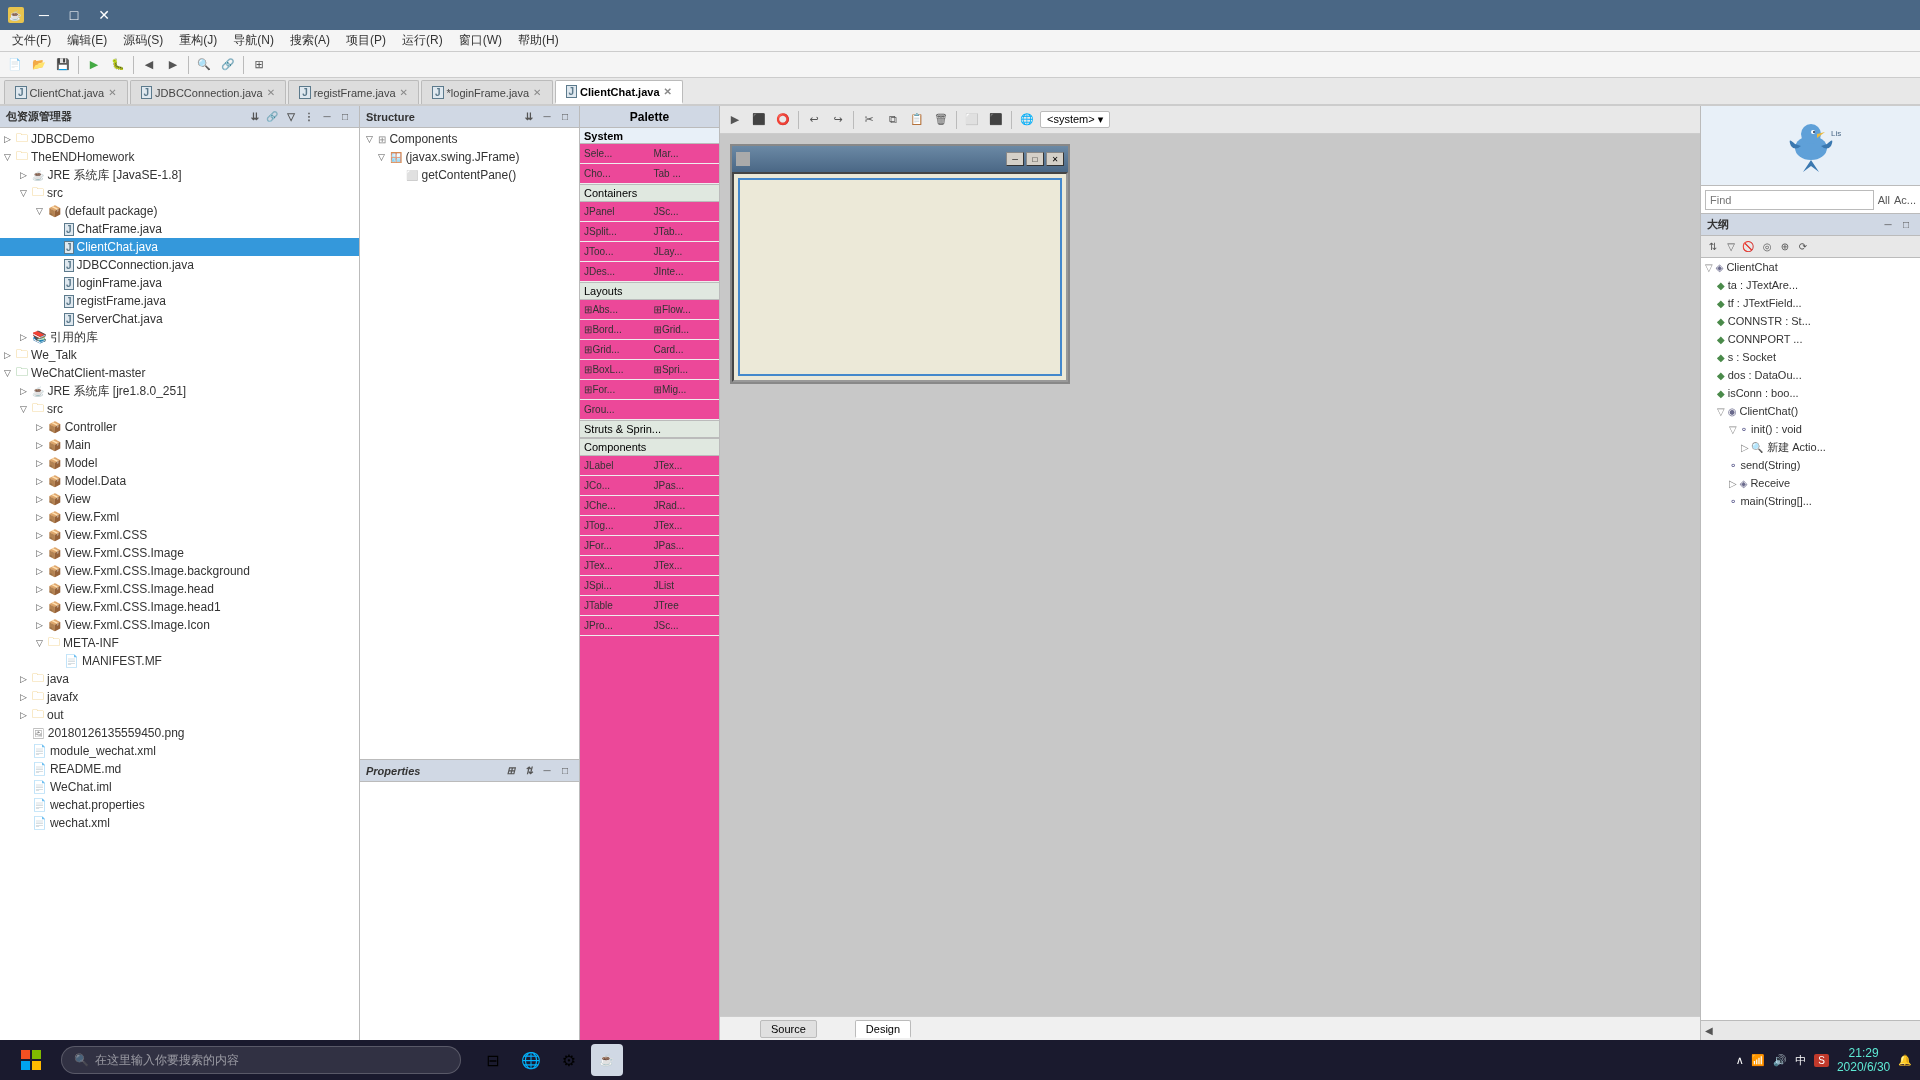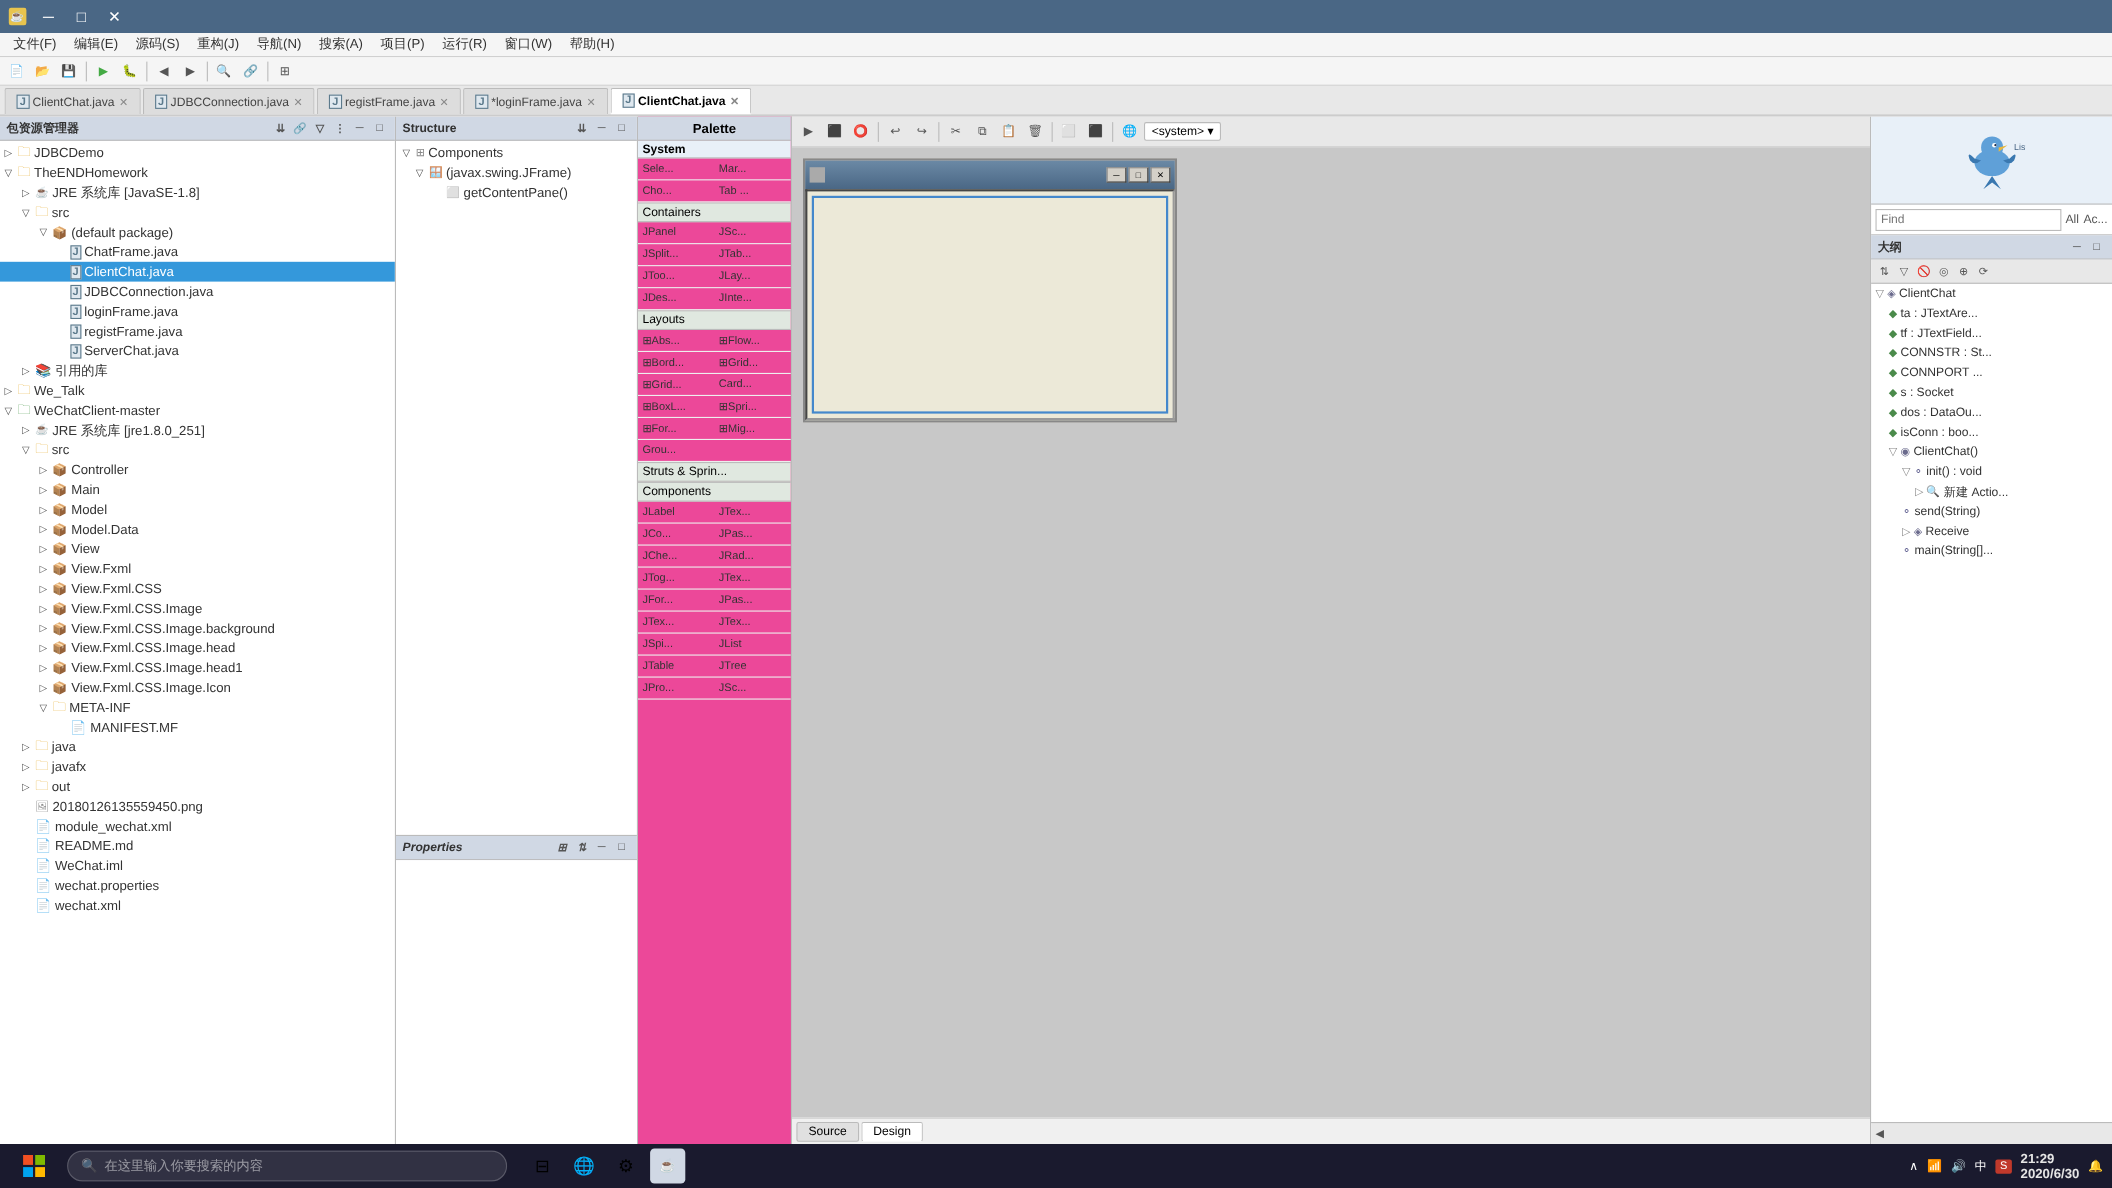--- a/index.html
+++ b/index.html
@@ -38,29 +38,29 @@
     .tree-arrow { width: 12px; display: inline-block; font-size: 9px; color: #555; }
     .palette-item-row { display: flex; }
     .palette-item { flex: 1; height: 20px; display: flex; align-items: center; padding: 0 4px; font-size: 10px; color: #333; cursor: pointer; border-bottom: 1px solid #eee; overflow: hidden; text-overflow: ellipsis; white-space: nowrap; }
     .design-toolbar { height: 28px; background: #e8e8e8; border-bottom: 1px solid #ccc; display: flex; align-items: center; padding: 0 4px; gap: 2px; }
     .bottom-tabs { height: 22px; background: #e8e8e8; border-bottom: 1px solid #bbb; display: flex; align-items: flex-end; }
     .bottom-tab { height: 20px; padding: 0 10px; background: #ddd; border: 1px solid #bbb; border-bottom: none; cursor: pointer; font-size: 11px; display: flex; align-items: center; margin-right: 2px; }
     .bottom-tab.active { background: white; }
 
     
     .editor-bottom-tabs { height: 24px; background: #f0f0f0; border-top: 1px solid #ccc; display: flex; align-items: center; padding: 0 4px; }
-    .editor-tab { padding: 2px 10px; border: 1px solid #bbb; background: #e0e0e0; cursor: pointer; font-size: 11px; margin-right: 2px; border-radius: 2px; }
+    .editor-tab { padding: 2px 10px; border: 1px solid #bbb; background: #e0e0e0; cursor: pointer; font-size: 11px; margin-right: 2px; border-radius: 2px; margin-left: 36px; }
     .editor-tab.active { background: white; border-bottom-color: white; }
     .taskbar { height: 40px; background: #1a1a2e; display: flex; align-items: center; padding: 0 8px; gap: 8px; position: absolute; bottom: 0; left: 0; width: 1920px; }
     .taskbar-start { width: 45px; height: 32px; background: transparent; display: flex; align-items: center; justify-content: center; font-size: 18px; cursor: pointer; }
     .taskbar-search { flex: 1; max-width: 400px; height: 28px; background: rgba(255,255,255,0.1); border: 1px solid rgba(255,255,255,0.2); border-radius: 14px; display: flex; align-items: center; padding: 0 12px; color: rgba(255,255,255,0.6); font-size: 12px; cursor: text; }
     .taskbar-icons { display: flex; gap: 6px; margin-left: 8px; }
     .taskbar-icon { width: 32px; height: 32px; display: flex; align-items: center; justify-content: center; cursor: pointer; font-size: 16px; border-radius: 4px; }
     .taskbar-right { margin-left: auto; display: flex; align-items: center; gap: 8px; color: white; font-size: 11px; }
-    .time-display { color: #e5e5e5; font-size: 12px; text-align: left; font-weight: bold; }
+    .time-display { color: #5eead4; font-size: 12px; text-align: center; }
 
     .outline-tree-item { display: flex; align-items: center; height: 18px; padding-left: 6px; cursor: pointer; font-size: 11px; color: #333; }
   </style>
 </head>
 <body>
 
 <div class="title-bar">
   <div class="title-bar-icon">☕</div>
   <div class="title-bar-controls">
     <button class="title-bar-btn">─</button>

